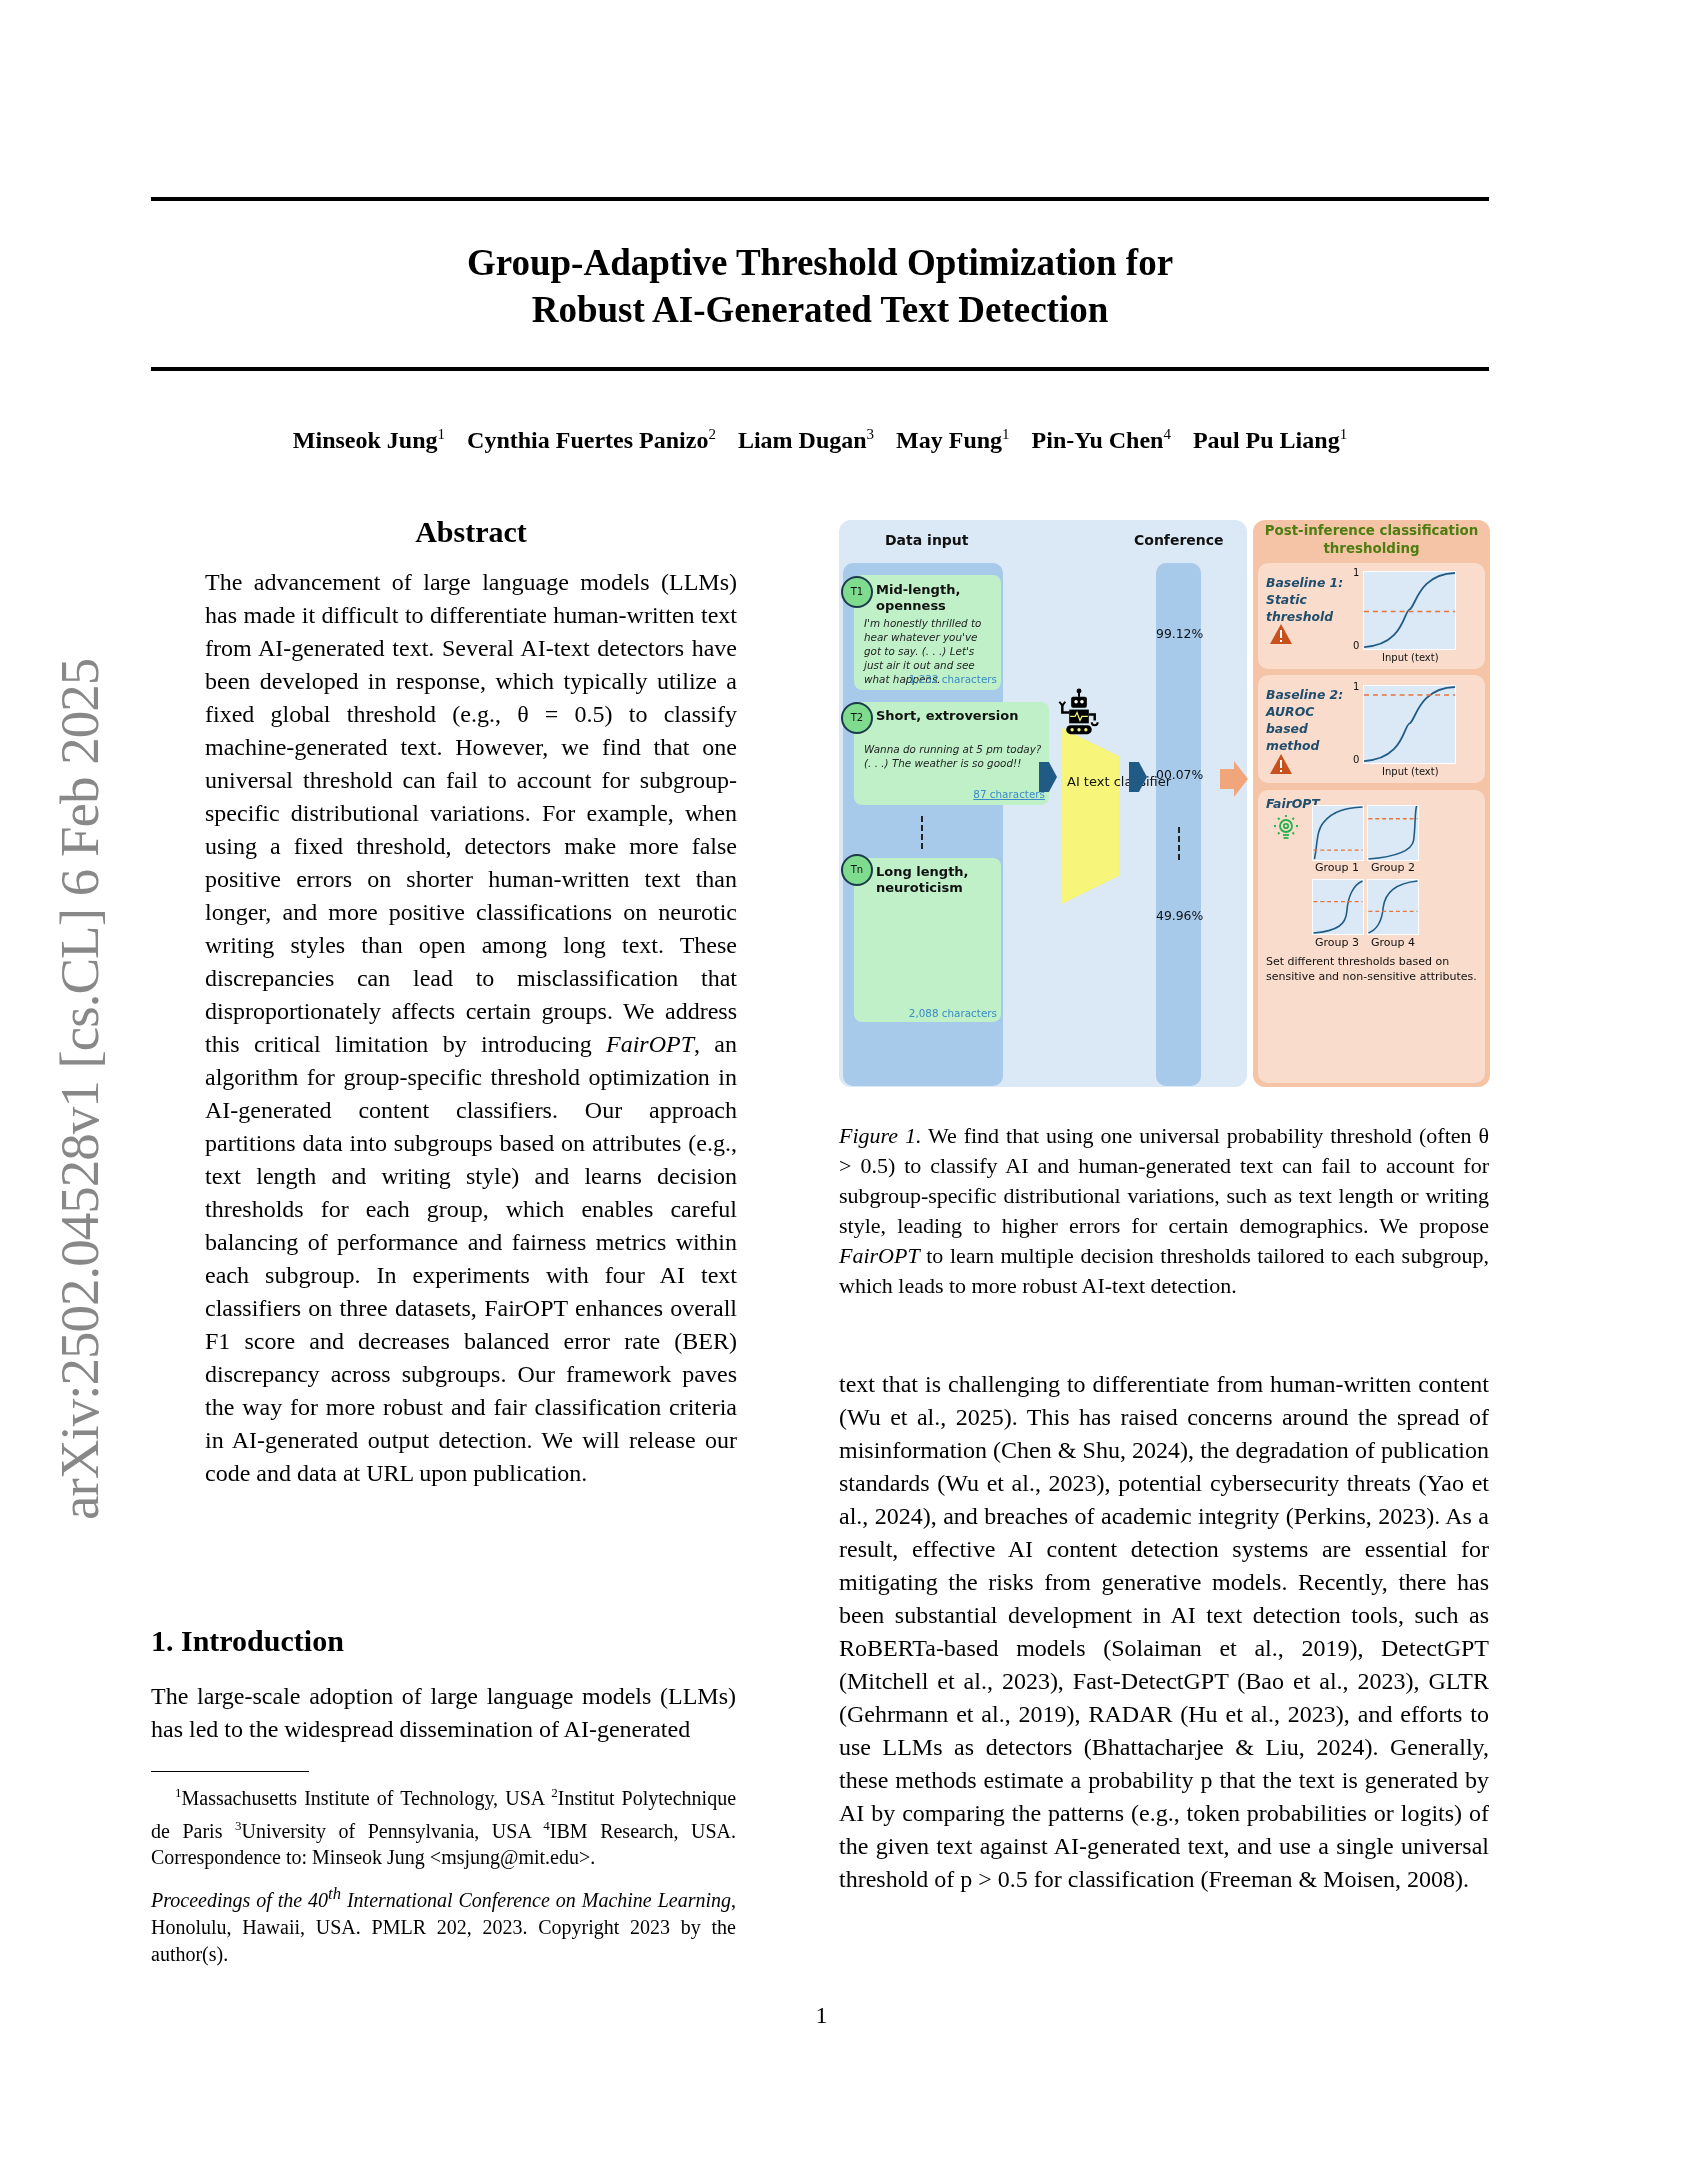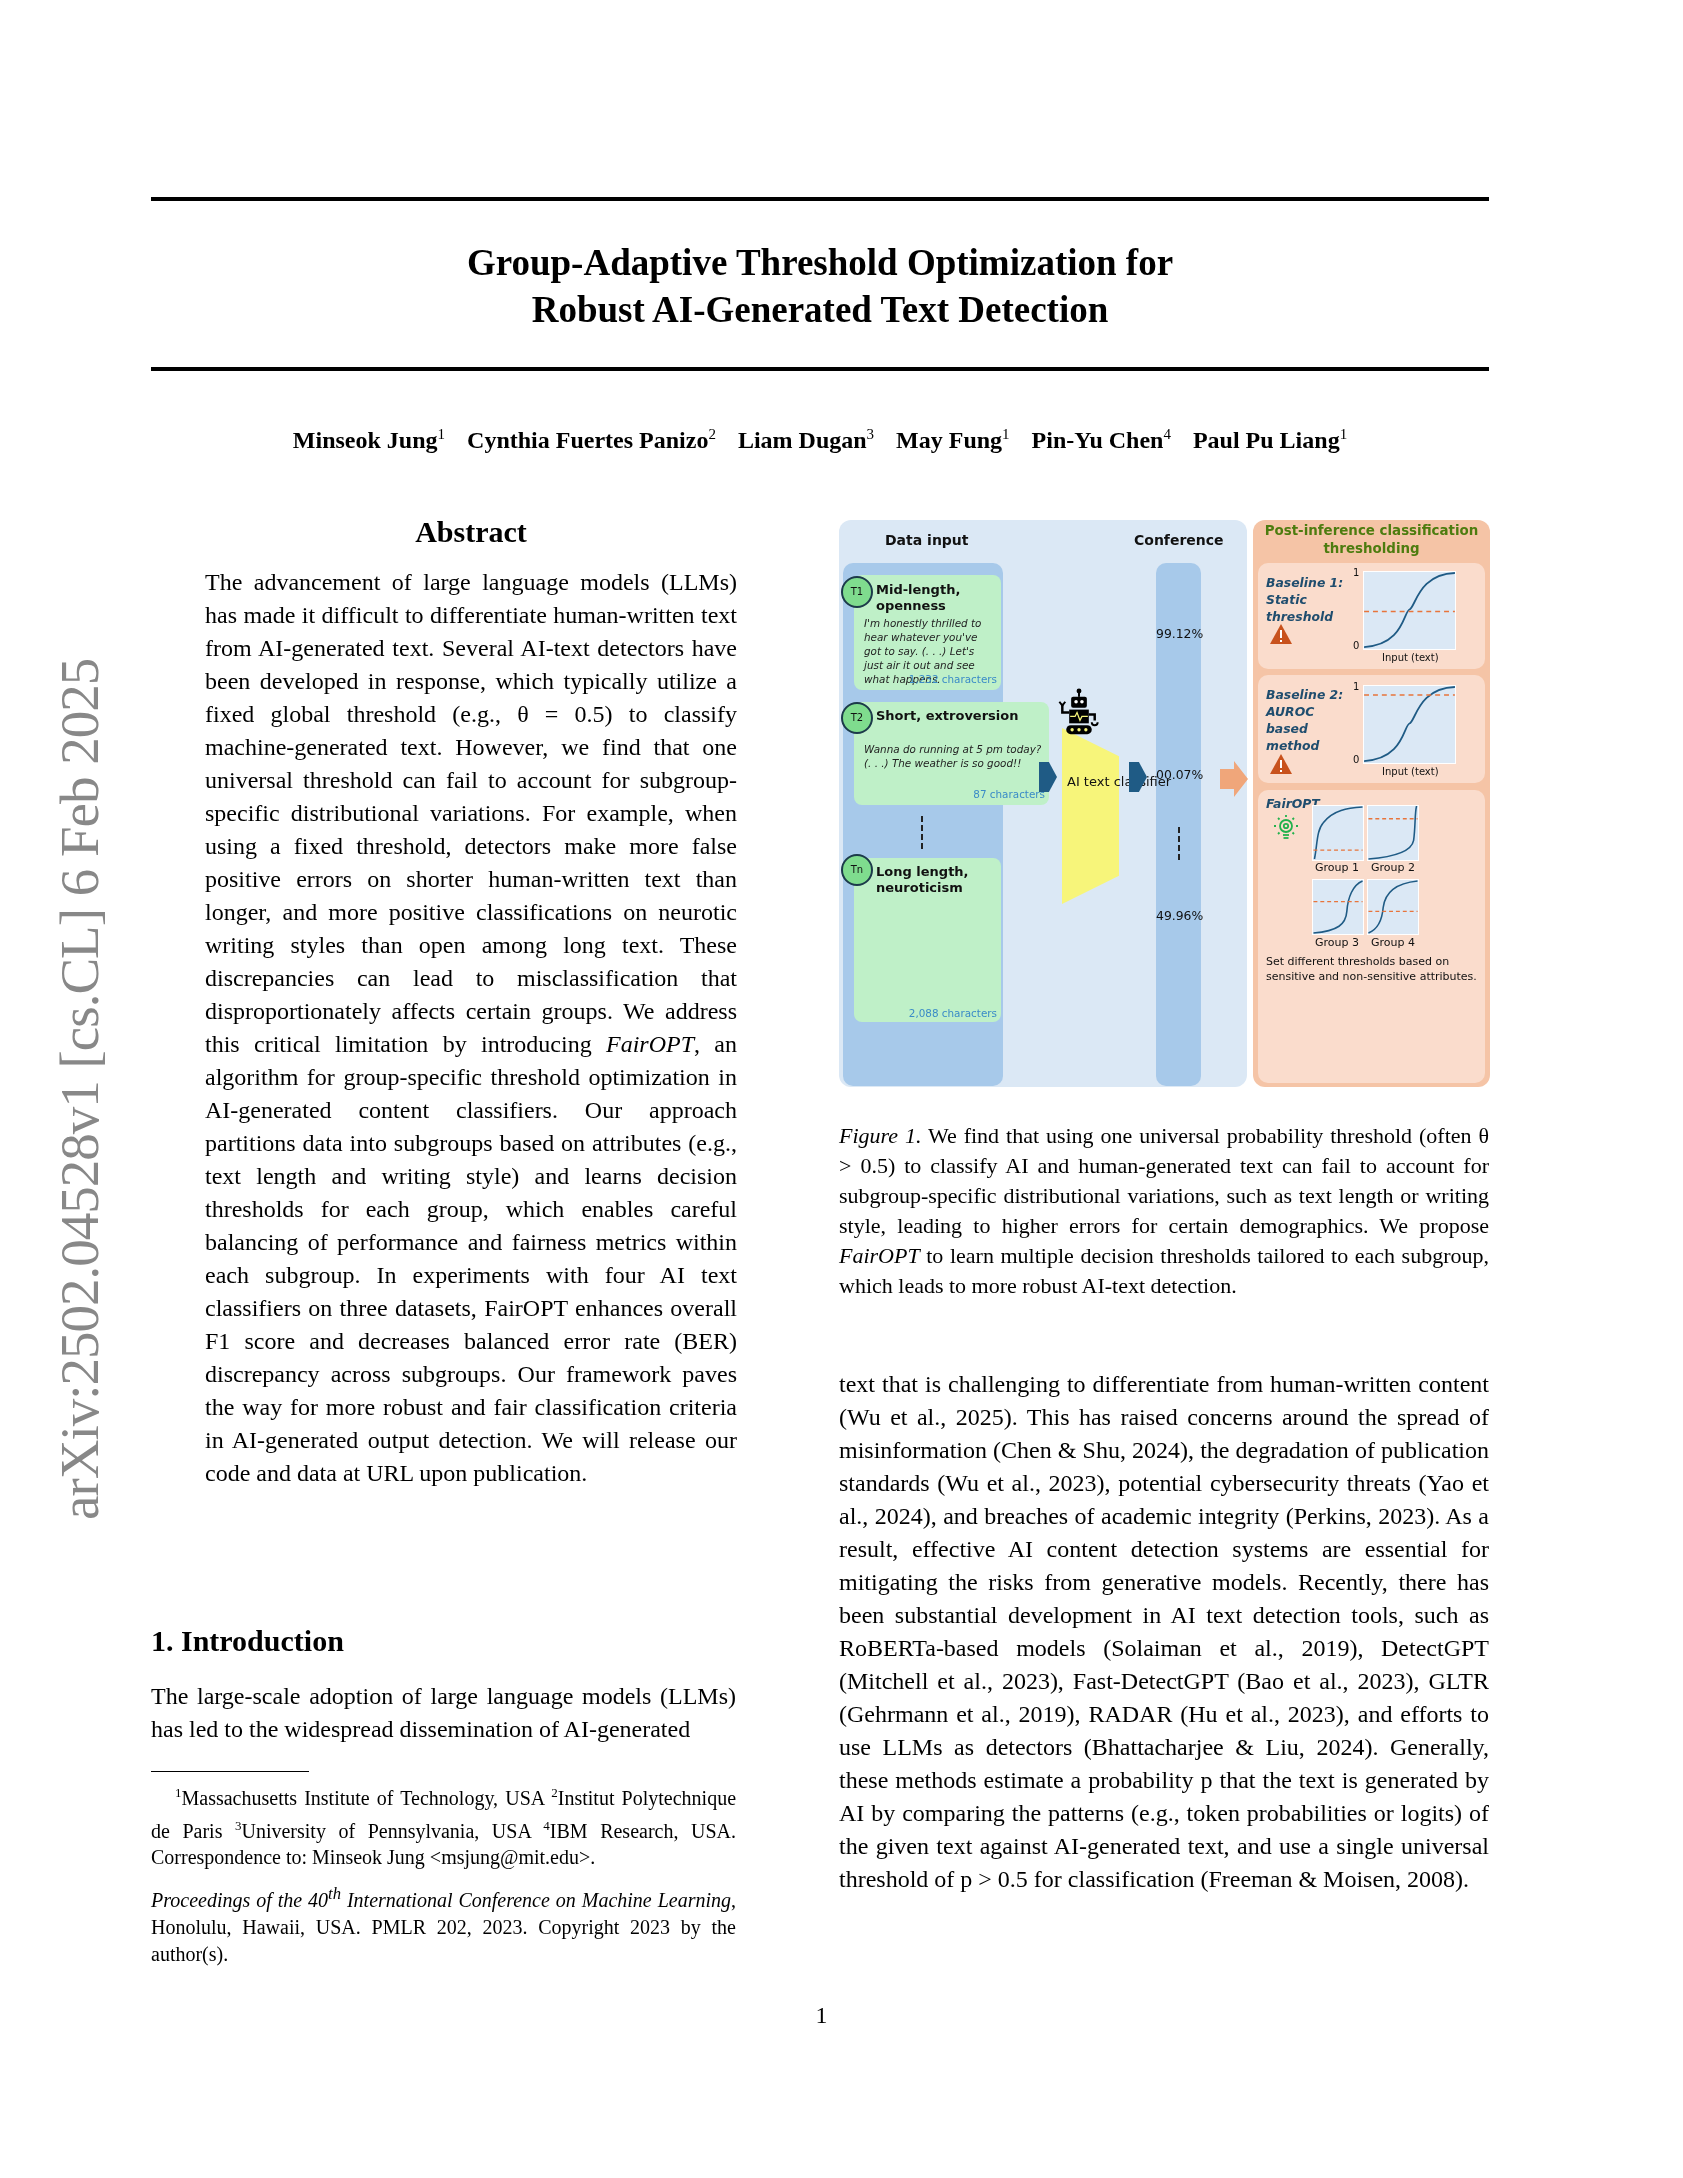--- a/index.html
+++ b/index.html
@@ -102,21 +102,21 @@
   <div class="card" style="top:55px; height:115px;">
     <div class="ttl" style="top:7px;">Mid-length, openness</div>
     <div class="txt" style="top:41px;">I'm honestly thrilled to hear whatever you've got to say. (. . .) Let's just air it out and see what happens.</div>
     <div class="chars" style="bottom:5px;">1,232 characters</div>
   </div>
   <div class="badge" style="top:56px;">T1</div>
 
   <div class="card" style="top:182px; height:103px;padding-left:48px;">
     <div class="ttl" style="top:6px;">Short, extroversion</div>
     <div class="txt" style="top:40px;">Wanna do running at 5 pm today? (. . .) The weather is so good!!</div>
-    <div class="chars" style="bottom:5px;">87 characters</div>
+    <div class="chars" style="bottom:5px;text-decoration:underline;">87 characters</div>
   </div>
   <div class="badge" style="top:182px;">T2</div>
 
   <div class="dash-v" style="left:82px; top:296px; height:33px;"></div>
 
   <div class="card" style="top:338px; height:164px;">
     <div class="ttl" style="top:6px;">Long length, neuroticism</div>
     <div class="chars" style="bottom:3px;">2,088 characters</div>
   </div>
   <div class="badge" style="top:334px;">Tn</div>

